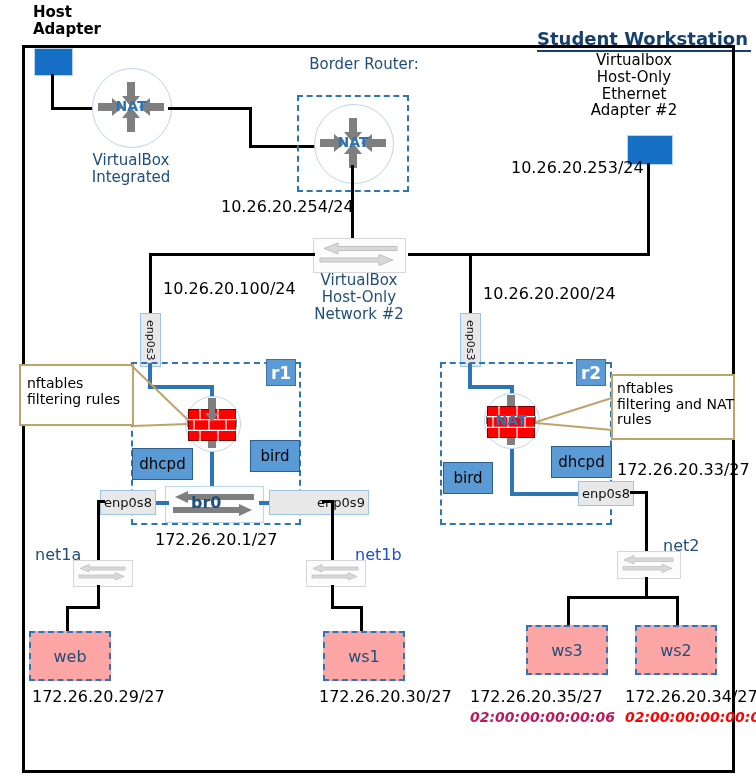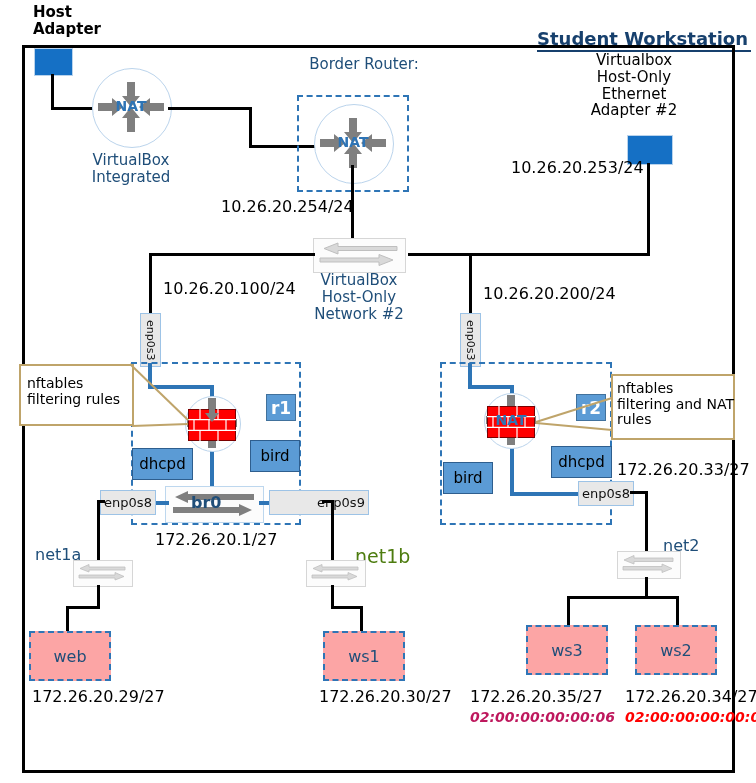--- a/index.html
+++ b/index.html
@@ -34,21 +34,21 @@
           text-align:center;line-height:1;}
   
   .dbox{position:absolute;border:2px dashed #2E75B6;box-sizing:border-box;
         background:transparent;}
   .dhost{position:absolute;border:2px dashed #2E75B6;box-sizing:border-box;
          background:#fca5a5;display:flex;align-items:center;justify-content:center;
          color:#1F4E79;}
   
   .rtag{position:absolute;background:#5B9BD5;color:#fff;font-weight:bold;
         display:flex;align-items:center;justify-content:center;
-        border:1px solid #41719C;margin-top:35px;}
+        border:1px solid #41719C;}
   
   .svc{position:absolute;background:#5B9BD5;border:1px solid #2E5E8E;
        color:#000;display:flex;align-items:center;justify-content:center;}
   
   .iface{position:absolute;background:#E8E8E8;border:1px solid #9DC3E6;
          color:#111;display:flex;align-items:center;justify-content:center;}
   .ifacev{writing-mode:vertical-rl;}
   
   .sw{position:absolute;background:#FCFCFC;border:1px solid #D6D6D6;}
   
@@ -266,21 +266,21 @@
     </g>
   </svg>
   <div class="wire wirev" style="left:97px;top:585px;height:24px;"></div>
   <div class="wire wireh" style="left:66px;top:606px;width:34px;"></div>
   <div class="wire wirev" style="left:66px;top:606px;height:28px;"></div>
   <div class="dhost" style="left:29px;top:631px;width:82px;height:50px;font-size:16px;">web</div>
   <div class="t" style="left:32px;top:688px;font-size:16px;">172.26.20.29/27</div>
 
   <div class="wire wireh" style="left:322px;top:500px;width:12px;"></div>
   <div class="wire wirev" style="left:331px;top:500px;height:60px;"></div>
-  <div class="t blue" style="left:355px;top:546px;font-size:19px;color:#4d7c0f;">net1b</div>
+  <div class="t blue" style="left:355px;top:546px;font-size:16px;color:#1d4ed8;">net1b</div>
   <div class="sw" style="left:306px;top:560px;width:58px;height:25px;"></div>
   <svg class="abs" style="left:310px;top:564px;" width="50" height="17" viewBox="0 0 50 17">
     <g fill="#D9D9D9" stroke="#BFBFBF" stroke-width="0.8">
       <path d="M12 0.5 L3 4.5 L12 8 L12 6 L48 6 L48 3 L12 3 Z"></path>
       <path d="M38 8.5 L47 12.5 L38 16 L38 14 L2 14 L2 11 L38 11 Z"></path>
     </g>
   </svg>
   <div class="wire wirev" style="left:331px;top:585px;height:24px;"></div>
   <div class="wire wireh" style="left:331px;top:606px;width:32px;"></div>
   <div class="wire wirev" style="left:360px;top:606px;height:28px;"></div>

